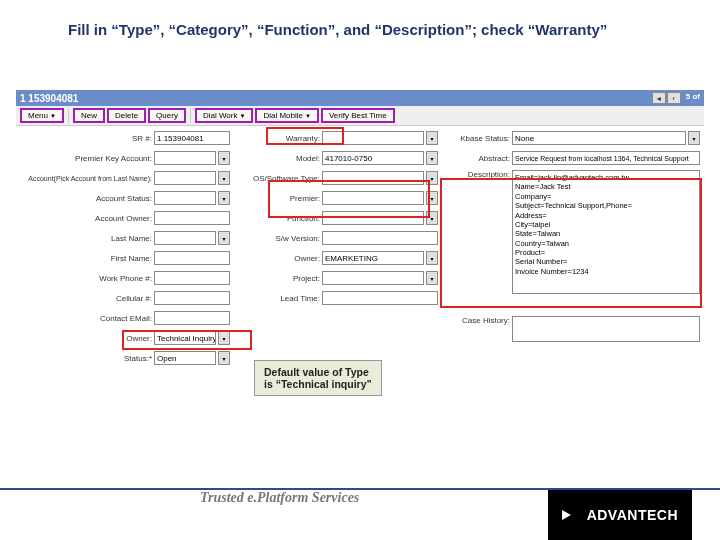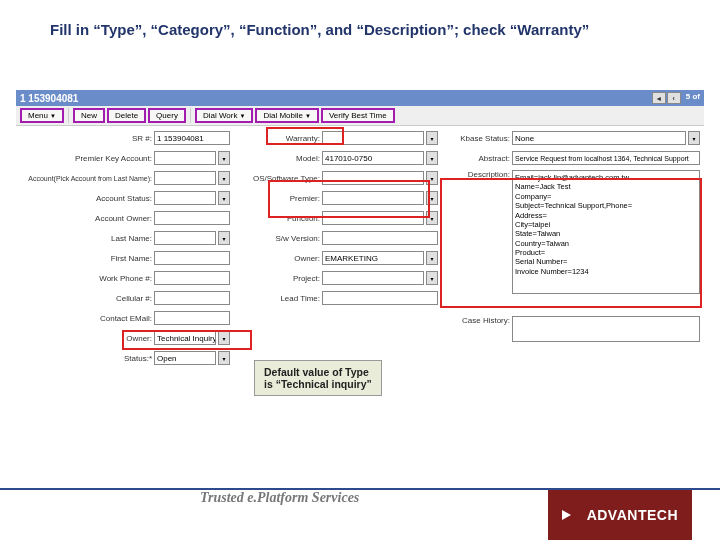--- a/index.html
+++ b/index.html
@@ -1,18 +1,18 @@
 <!DOCTYPE html>
 <html><head>
 <meta charset="utf-8">
 <style>
   * { box-sizing: border-box; margin: 0; padding: 0; }
   body { font-family: Arial, sans-serif; font-size: 9px; background: #fff; width: 720px; height: 540px; position: relative; overflow: hidden; }
   
-  .slide-title { position: absolute; top: 20px; left: 50px; font-size: 15px; font-weight: bold; color: #22356b; line-height: 1.3; width: 600px; }
+  .slide-title { position: absolute; top: 20px; left: 68px; font-size: 15px; font-weight: bold; color: #22356b; line-height: 1.3; width: 600px; }
   
   .app { position: absolute; top: 90px; left: 16px; width: 688px; }
   
   .titlebar { background: #6a8cc8; color: #fff; font-weight: bold; font-size: 10px; padding: 2px 4px; display: flex; align-items: center; justify-content: space-between; }
   .titlebar-nav { display: flex; gap: 1px; }
   .nav-btn { background: #e0e0e0; border: 1px solid #888; width: 14px; height: 12px; display: flex; align-items: center; justify-content: center; font-size: 7px; color: #333; }
   .nav-text { color: #fff; font-size: 8px; margin-left: 4px; }
   
   .menubar { background: #efefef; border-bottom: 1px solid #ccc; padding: 2px 4px; display: flex; gap: 2px; }
   .mbtn { background: #f7f7f5; border: 2px solid #a21caf; padding: 1px 6px; font-size: 8px; display: flex; align-items: center; gap: 2px; }
@@ -38,21 +38,21 @@
   .rb2 { top: 180px; left: 268px; width: 162px; height: 38px; }
   .rb3 { top: 330px; left: 122px; width: 130px; height: 20px; }
   .rb4 { top: 178px; left: 440px; width: 262px; height: 130px; }
   
   .desc-box { border: 1px solid #888; background: #fff; font-size: 7.5px; padding: 2px; line-height: 1.25; width: 100%; height: 124px; overflow: hidden; }
   
   .callout { position: absolute; top: 360px; left: 254px; background: #e8ecd8; border: 1px solid #999; padding: 5px 9px; font-size: 10.5px; font-weight: bold; color: #222; }
   
   .footer { position: absolute; bottom: 0; left: 0; right: 0; height: 52px; border-top: 2px solid #2c4a8c; display: flex; justify-content: space-between; padding: 0 28px 0 200px; }
   .footer-text { font-style: italic; font-weight: bold; color: #777; font-size: 14px; font-family: Georgia, serif; }
-  .logo { background: #7f1d1d; color: #fff; font-weight: bold; padding: 6px 14px; font-size: 14px; display: flex; align-items: center; gap: 16px; letter-spacing: 0.5px; }
+  .logo { background: #000000; color: #fff; font-weight: bold; padding: 6px 14px; font-size: 14px; display: flex; align-items: center; gap: 16px; letter-spacing: 0.5px; }
   .logo-icon { width: 0; height: 0; border-top: 5px solid transparent; border-bottom: 5px solid transparent; border-left: 9px solid #fff; }
   
   .case-hist-row { display: flex; align-items: flex-start; gap: 2px; margin-top: 18px; }
 </style>
 </head>
 <body>
 
 <div class="slide-title">Fill in “Type”, “Category”, “Function”, and “Description”; check “Warranty”</div>
 
 <div class="app">

